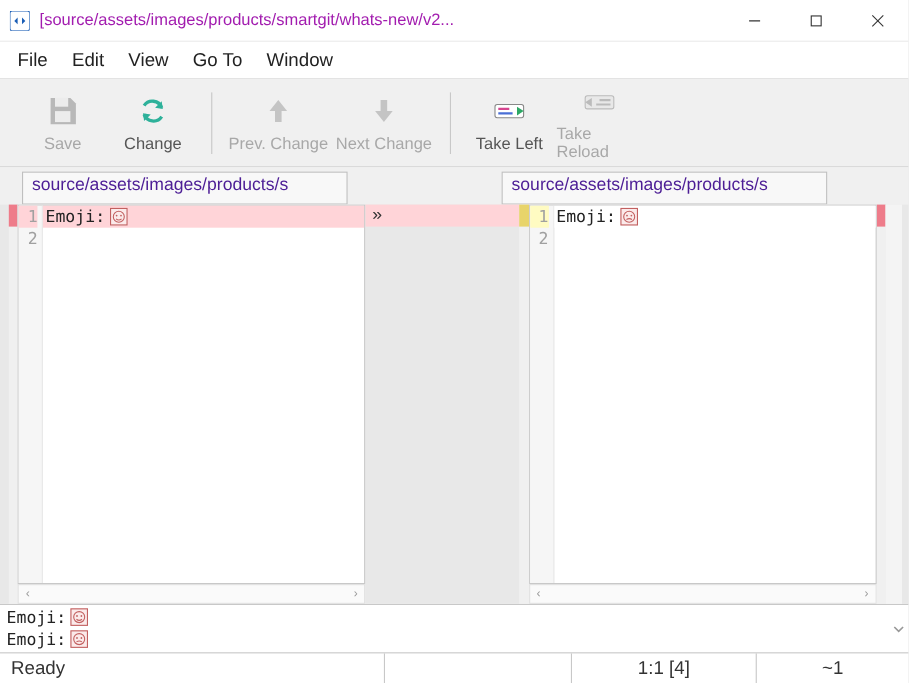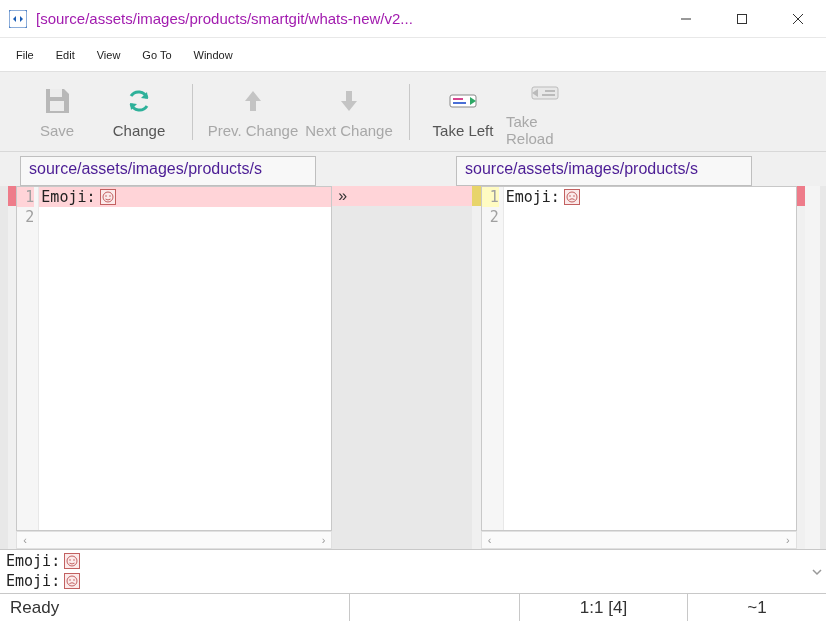--- a/index.html
+++ b/index.html
@@ -47,21 +47,21 @@
       background: #fff;
       display: flex;
       align-items: center;
       padding: 0 6px;
       gap: 2px;
       border-bottom: 1px solid #e0e0e0;
     }
     .menubar-item {
       padding: 4px 10px;
       color: #222;
-      font-size: 11px;
+      font-size: 17px;
     }
     
     .toolbar {
       height: 80px;
       background: #f0f0f0;
       display: flex;
       align-items: center;
       padding: 0 8px;
       border-bottom: 1px solid #d8d8d8;
     }

